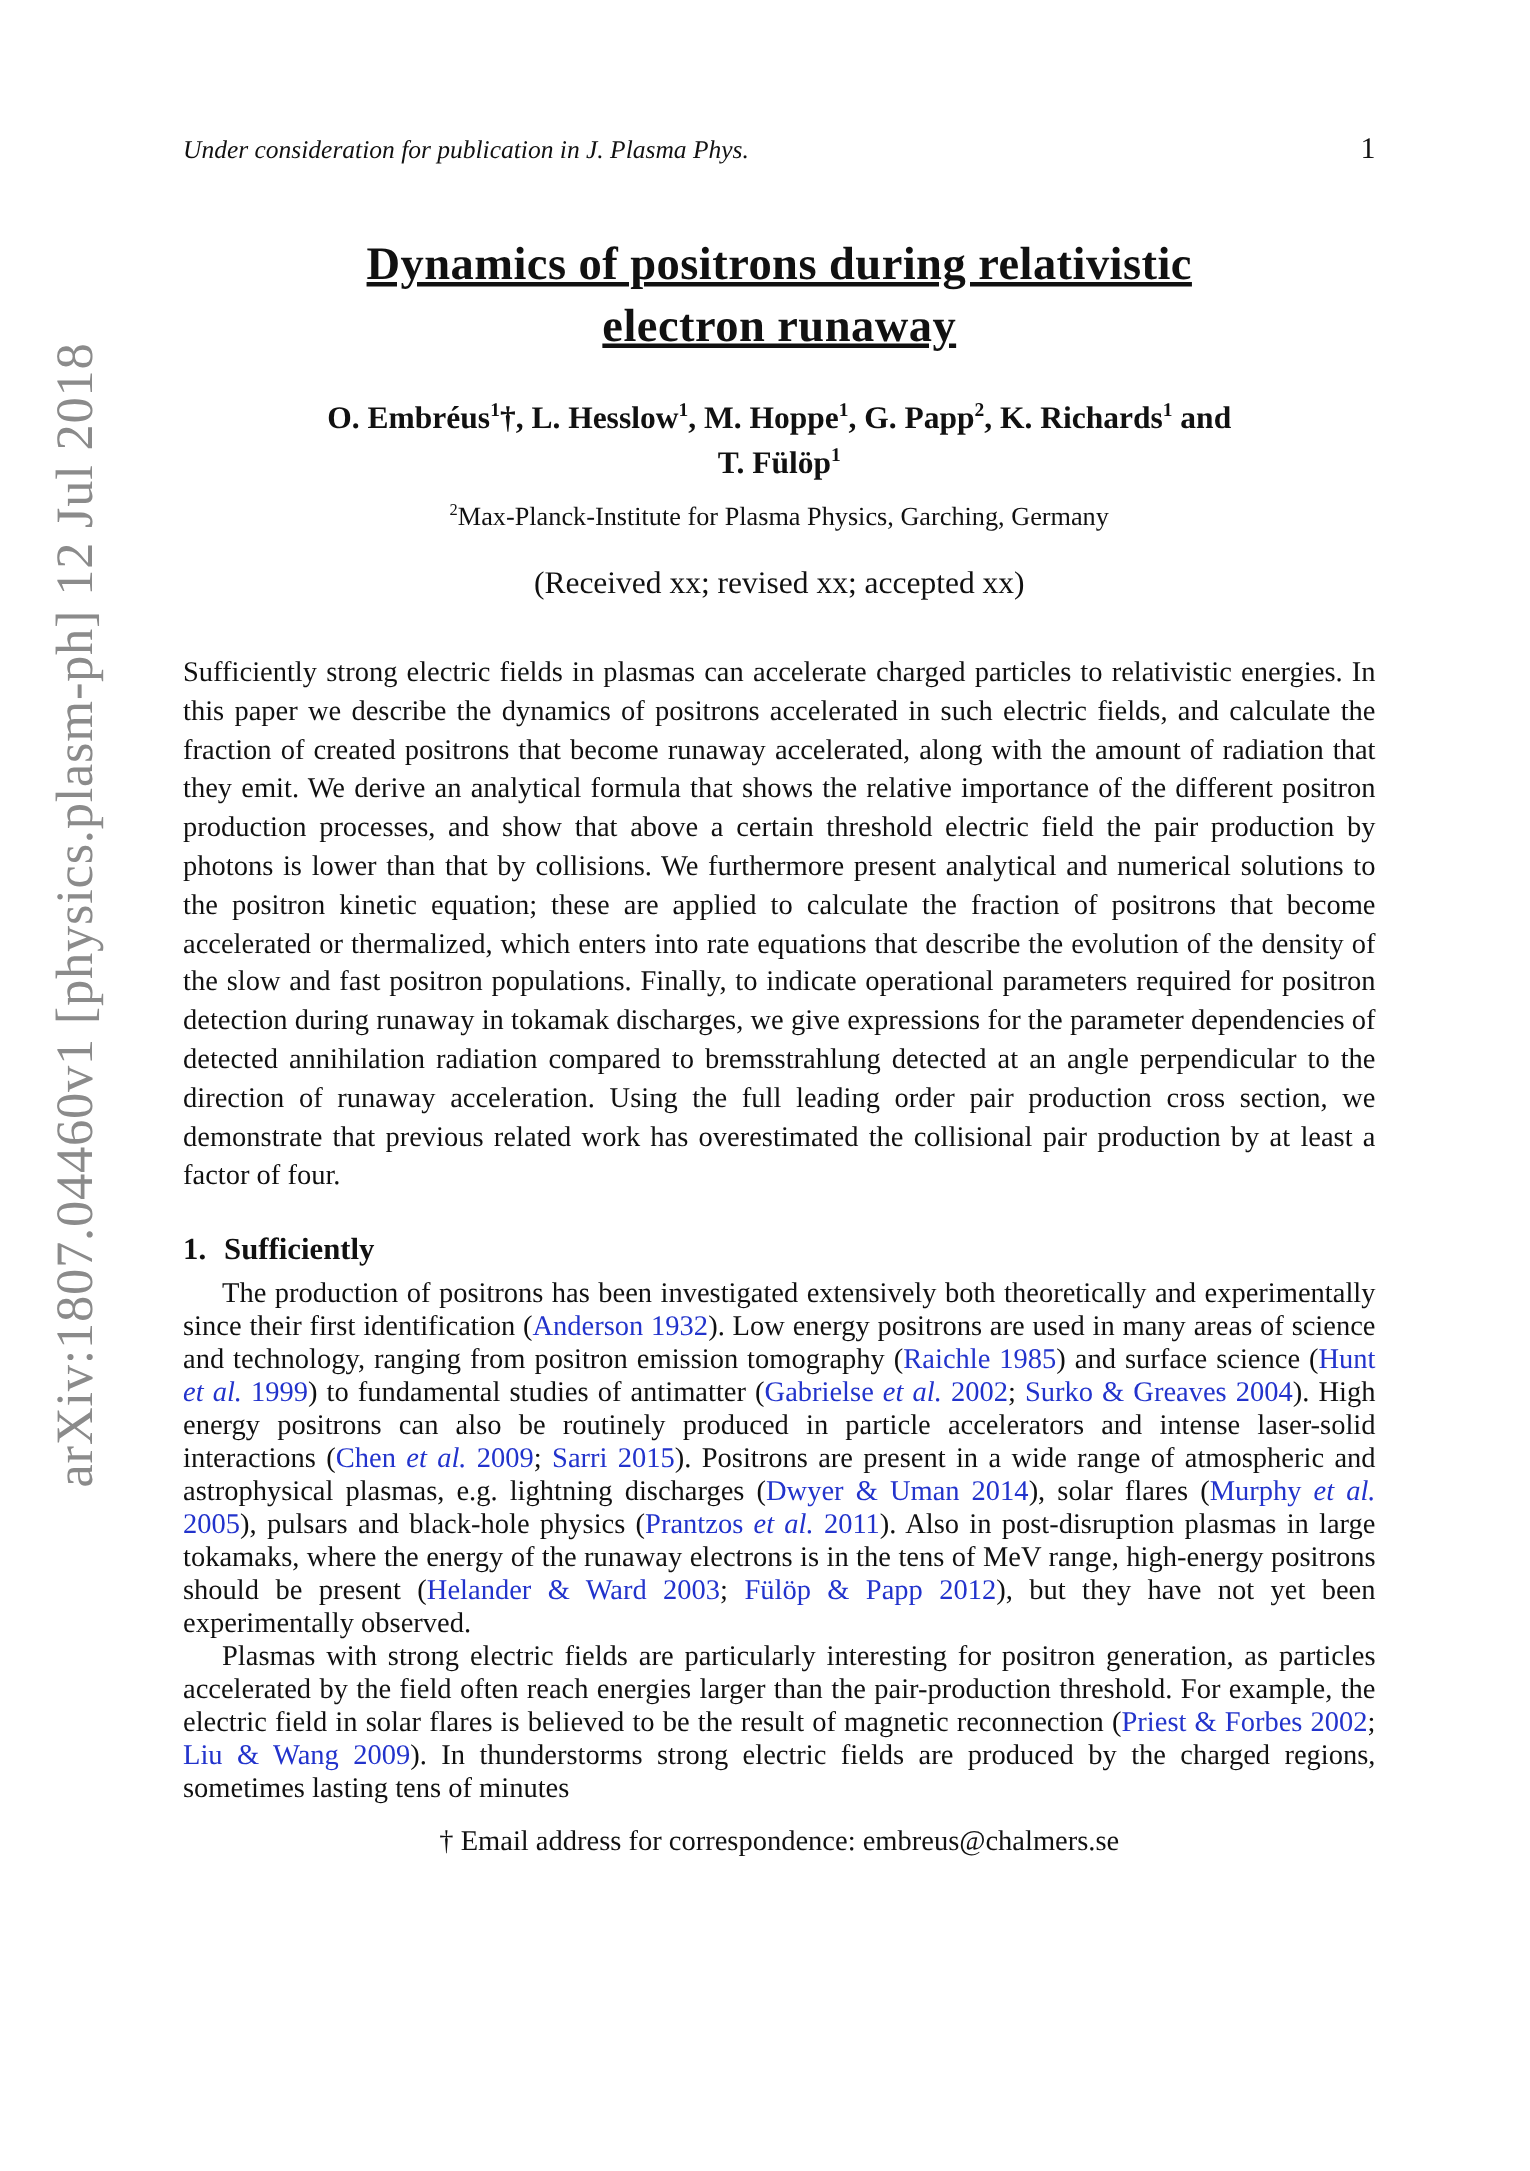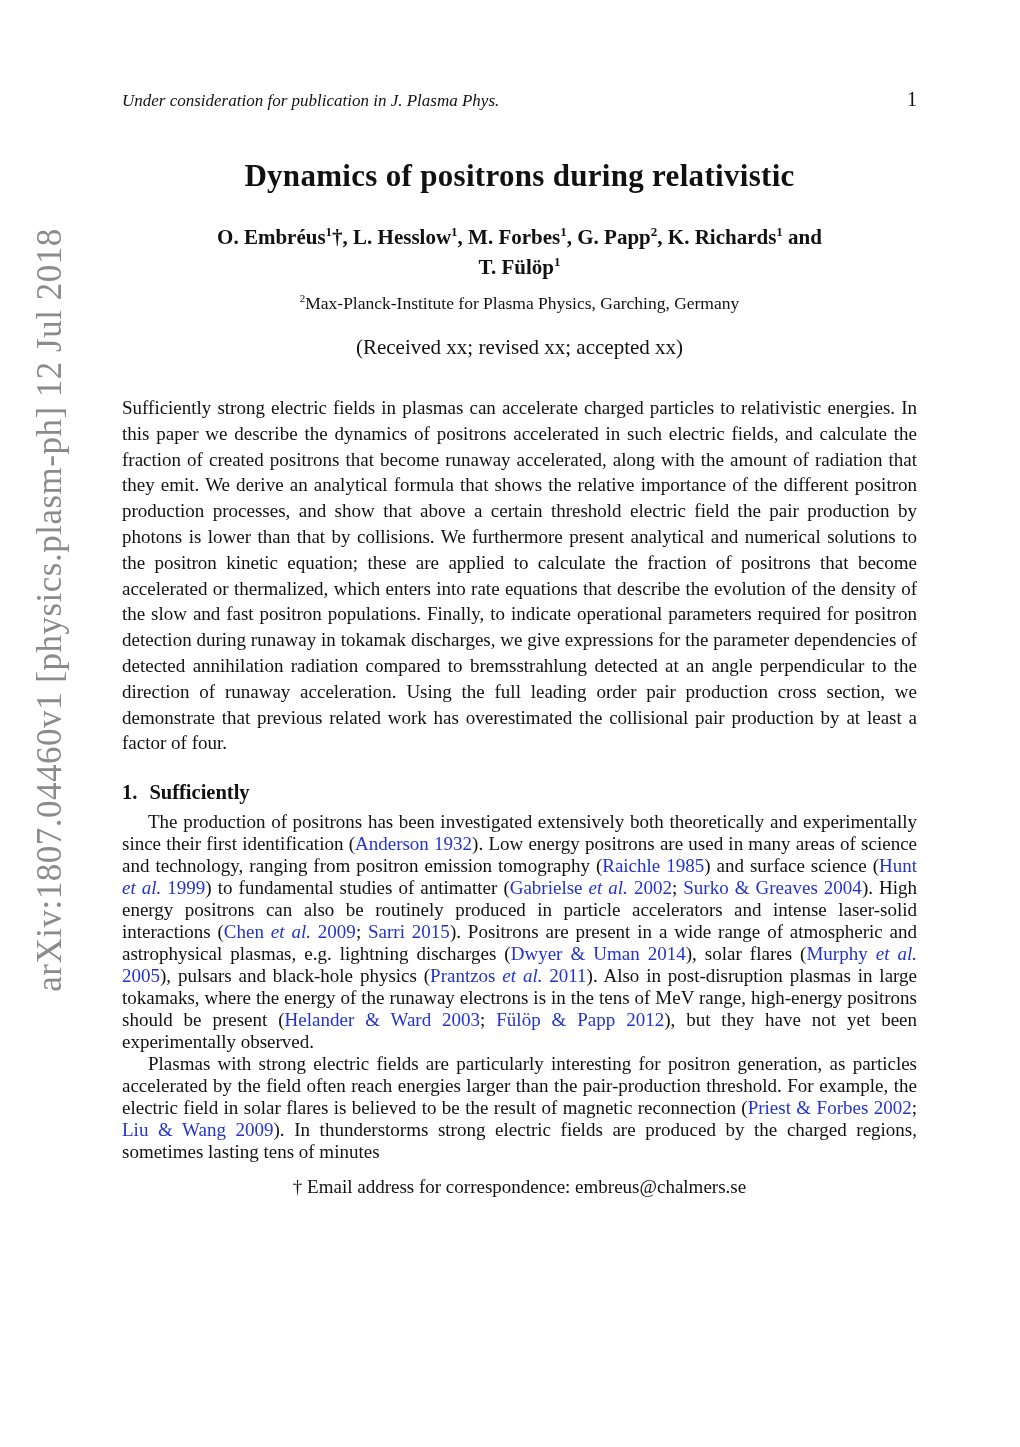--- a/index.html
+++ b/index.html
@@ -38,20 +38,21 @@
   .running-head { font-style: italic; }
   .page-number { font-style: normal; font-size: 20px; }
 
   .title {
     margin-top: 44px;
     text-align: center;
     font-weight: bold;
     font-size: 31px;
     line-height: 41px;
     letter-spacing: 0.3px;
+    text-decoration: underline;
   }
 
   .authors {
     margin-top: 26px;
     text-align: center;
     font-weight: bold;
     font-size: 21px;
     line-height: 30px;
   }
   .authors sup { font-size: 13px; }
@@ -115,24 +116,25 @@
 
   <div class="column">
 
     <div class="head-row">
       <span class="running-head">Under consideration for publication in J. Plasma Phys.</span>
       <span class="page-number">1</span>
     </div>
 
     <div class="title">
       <div>Dynamics of positrons during relativistic</div>
+      <div>electron runaway</div>
     </div>
 
     <div class="authors">
-      <div><span>O. Embréus</span><sup>1</sup><span>†, L. Hesslow</span><sup>1</sup><span>, M. Forbes</span><sup>1</sup><span>, G. Papp</span><sup>2</sup><span>, K. Richards</span><sup>1</sup><span> and</span></div>
+      <div><span>O. Embréus</span><sup>1</sup><span>†, L. Hesslow</span><sup>1</sup><span>, M. Hoppe</span><sup>1</sup><span>, G. Papp</span><sup>2</sup><span>, K. Richards</span><sup>1</sup><span> and</span></div>
       <div><span>T. Fülöp</span><sup>1</sup></div>
     </div>
 
     <div class="affiliations">
       <div><sup>2</sup><span>Max-Planck-Institute for Plasma Physics, Garching, Germany</span></div>
     </div>
 
     <div class="received">(Received xx; revised xx; accepted xx)</div>
 
     <div class="abstract">Sufficiently strong electric fields in plasmas can accelerate charged particles to relativistic energies. In this paper we describe the dynamics of positrons accelerated in such electric fields, and calculate the fraction of created positrons that become runaway accelerated, along with the amount of radiation that they emit. We derive an analytical formula that shows the relative importance of the different positron production processes, and show that above a certain threshold electric field the pair production by photons is lower than that by collisions. We furthermore present analytical and numerical solutions to the positron kinetic equation; these are applied to calculate the fraction of positrons that become accelerated or thermalized, which enters into rate equations that describe the evolution of the density of the slow and fast positron populations. Finally, to indicate operational parameters required for positron detection during runaway in tokamak discharges, we give expressions for the parameter dependencies of detected annihilation radiation compared to bremsstrahlung detected at an angle perpendicular to the direction of runaway acceleration. Using the full leading order pair production cross section, we demonstrate that previous related work has overestimated the collisional pair production by at least a factor of four.</div>

